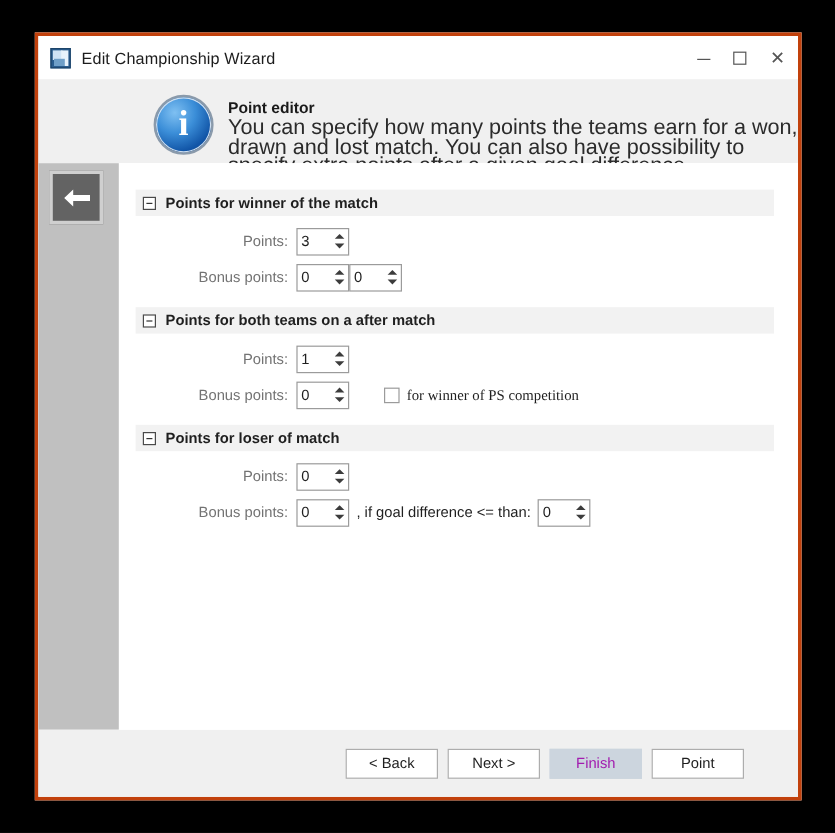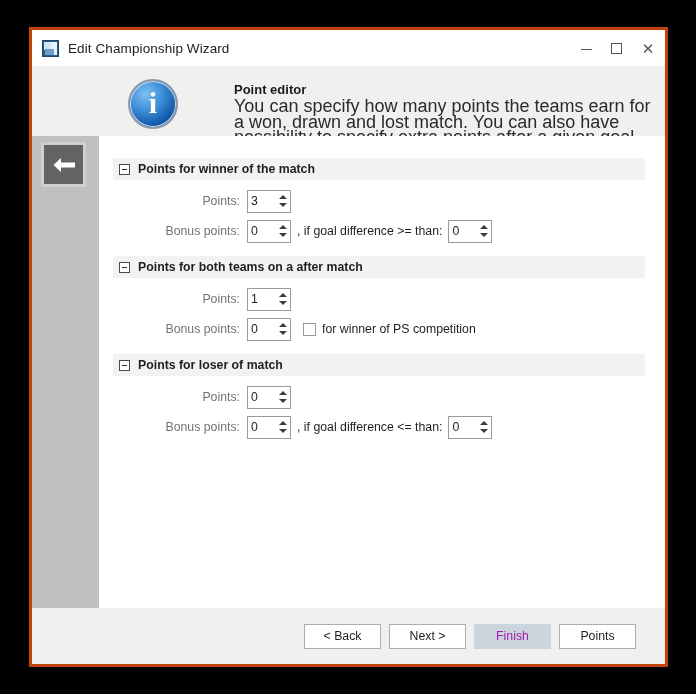--- a/index.html
+++ b/index.html
@@ -91,21 +91,20 @@
   
   .header {
     height: 70px;
     min-height: 70px;
     background: #f0f0f0;
     display: flex;
     align-items: flex-start;
     padding-left: 96px;
     padding-top: 8px;
     position: relative;
-    gap: 44px;
   }
   .info-icon {
     width: 50px;
     height: 50px;
     border-radius: 50%;
     flex: 0 0 auto;
     margin-top: 5px;
     margin-right: 12px;
     background:
       radial-gradient(circle at 34% 28%, #7fc0f2 0%, #3b8ed8 38%, #1256a8 72%, #0a3d80 100%);
@@ -264,21 +263,22 @@
     font-size: 12.3px;
     color: #1f1f1f;
     margin-left: 6px;
     margin-right: 6px;
     white-space: nowrap;
   }
 
   .checkbox-wrap {
     display: flex;
     align-items: center;
-    margin-left: 12px;
+    margin-left: 29px;
+    font-family: Liberation Serif, serif;
   }
   .checkbox {
     width: 13px;
     height: 13px;
     border: 1px solid #9b9b9b;
     background: #ffffff;
     flex: 0 0 auto;
     margin-right: 6px;
   }
   .checkbox-label {
@@ -288,21 +288,21 @@
   }
 
   
   .footer {
     height: 56px;
     min-height: 56px;
     background: #f0f0f0;
     display: flex;
     align-items: center;
     justify-content: flex-end;
-    padding-right: 29px;
+    padding-right: 45px;
     gap: 8px;
   }
   .btn {
     width: 77px;
     height: 25px;
     background: #ffffff;
     border: 1px solid #adadad;
     font-size: 12.3px;
     color: #1f1f1f;
     display: flex;
@@ -379,21 +379,20 @@
           </div>
           <div class="field-row">
             <span class="field-label">Bonus points:</span>
             <div class="spinner">
               <span class="spin-value">0</span>
               <span class="spin-buttons">
                 <span class="spin-up"></span>
                 <span class="spin-down"></span>
               </span>
             </div>
-            <span class="inline-text">, if goal difference &gt;= than:</span>
             <div class="spinner">
               <span class="spin-value">0</span>
               <span class="spin-buttons">
                 <span class="spin-up"></span>
                 <span class="spin-down"></span>
               </span>
             </div>
           </div>
         </div>
       </div>
@@ -468,16 +467,16 @@
         </div>
       </div>
 
     </div>
   </div>
 
   <div class="footer">
     <div class="btn">&lt; Back</div>
     <div class="btn">Next &gt;</div>
     <div class="btn disabled">Finish</div>
-    <div class="btn">Points</div>
+    <div class="btn">Point</div>
   </div>
 
 </div>
 
 </body></html>

